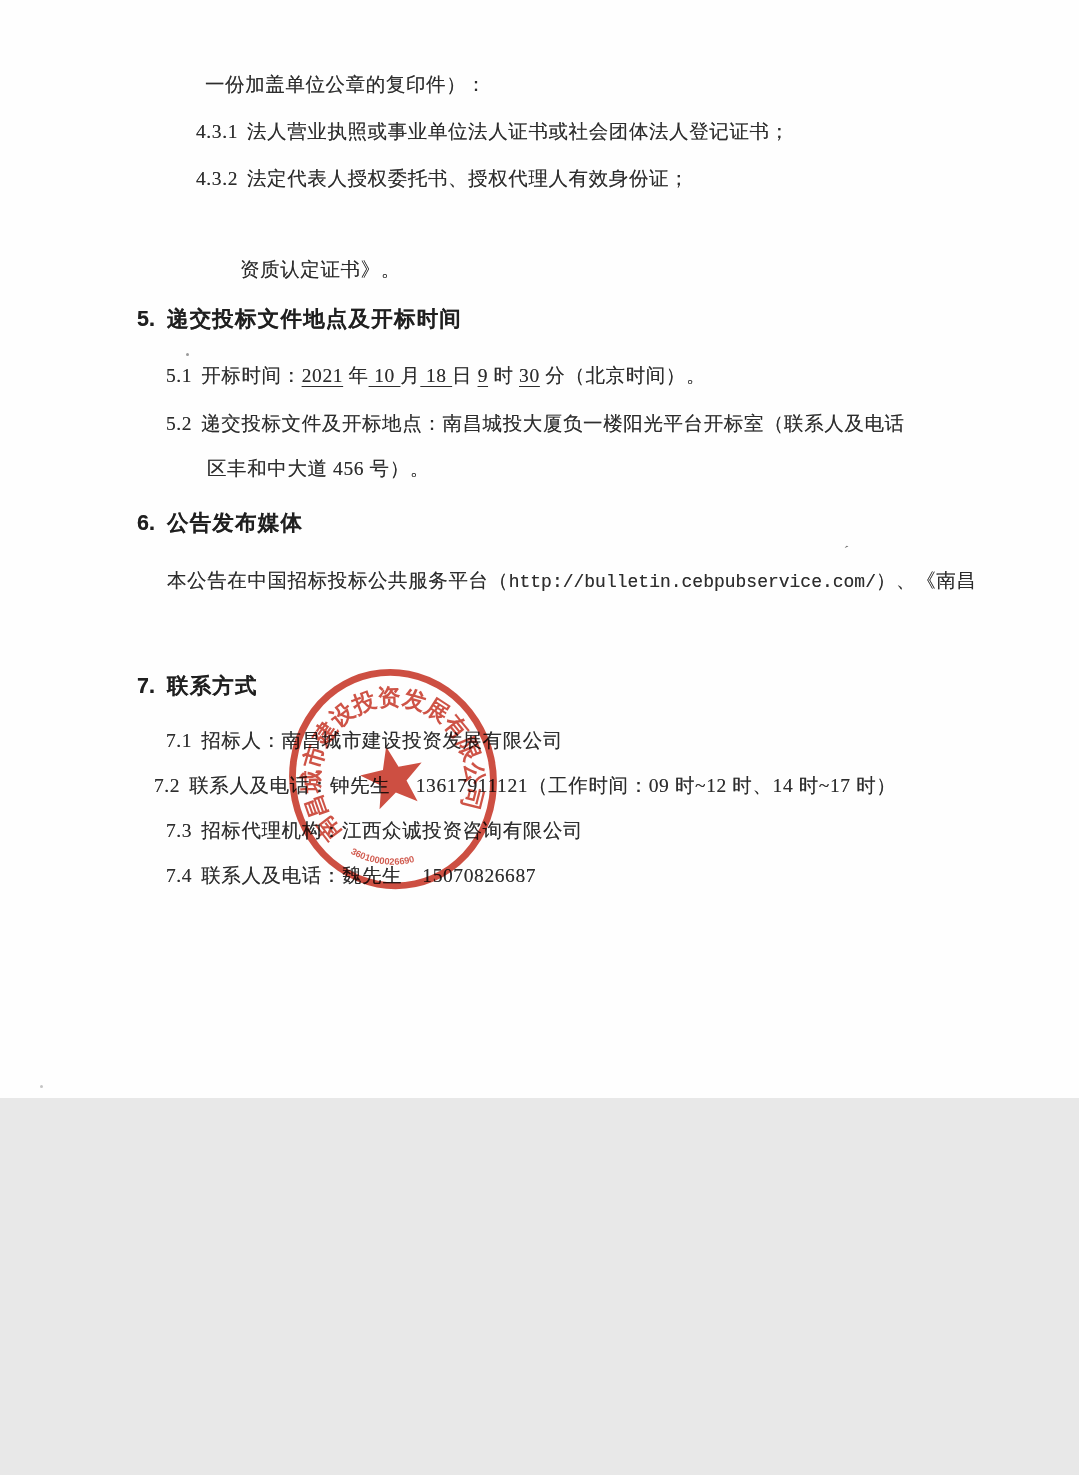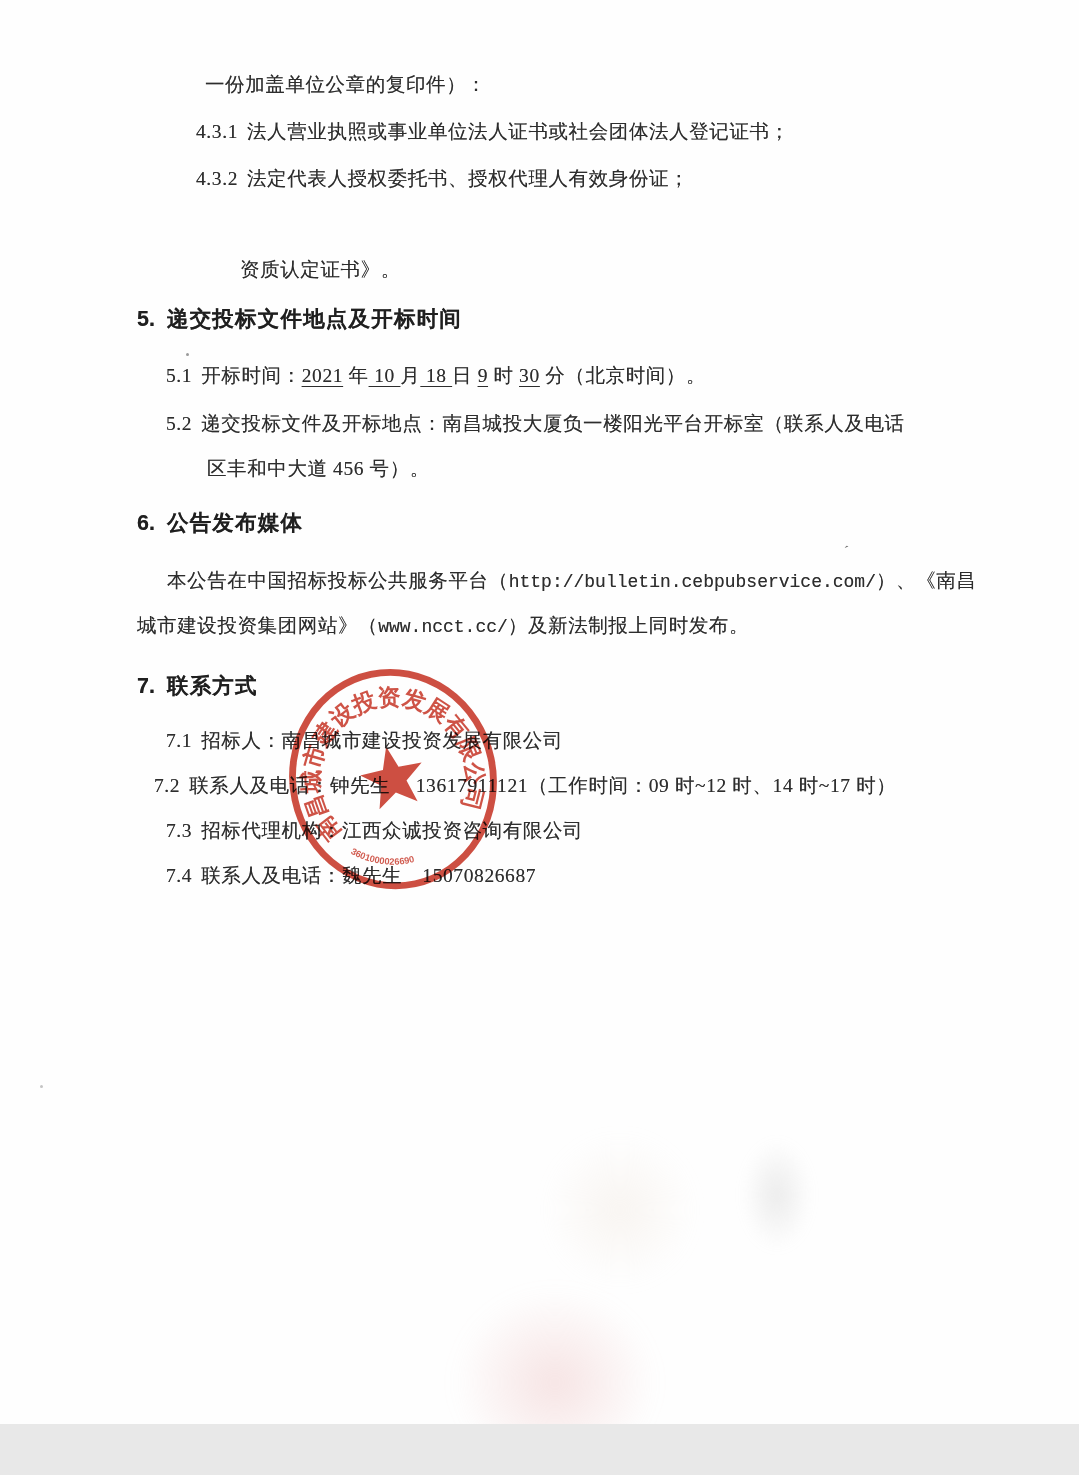--- a/index.html
+++ b/index.html
@@ -1,17 +1,17 @@
 <!DOCTYPE html>
 <html><head>
 <meta charset="utf-8">
 <style>
   html,body{margin:0;padding:0;background:#e8e8e8;}
   .page{
-    position:relative;width:1079px;height:1424px;background:#fefefe;
+    position:relative;width:1079px;height:1098px;background:#fefefe;
     font-family:"Liberation Serif","DejaVu Serif",serif;color:#2d2d2d;overflow:hidden;
   }
   .line{
     position:absolute;white-space:nowrap;font-size:19.5px;letter-spacing:.6px;
     text-shadow:0 0 .5px rgba(45,45,45,.55);
   }
   .cont{  }
   .num{margin-right:9px;}
   .heading{
     font-family:"Liberation Sans","DejaVu Sans",sans-serif;font-weight:bold;
@@ -75,23 +75,20 @@
     <span>区丰和中大道 456 号）。</span>
   </div>
 
   <div class="line heading" style="left:137px;top:508px">
     <span class="num">6.</span><span>公告发布媒体</span>
   </div>
 
   <div class="line" style="left:167px;top:567px">
     <span><span>本公告在中国招标投标公共服务平台（</span><span class="mono">http://bulletin.cebpubservice.com/</span><span>）、《南昌</span></span>
   </div>
-  <div class="line" style="left:137px;top:612px">
-    <span><span>城市建设投资集团网站》（</span><span class="mono">www.ncct.cc/</span><span>）及新法制报上同时发布。</span></span>
-  </div>
 
   <div class="line heading" style="left:137px;top:671px">
     <span class="num">7.</span><span>联系方式</span>
   </div>
 
   <div class="line" style="left:166px;top:727px">
     <span class="num">7.1</span><span>招标人：南昌城市建设投资发展有限公司</span>
   </div>
   <div class="line" style="left:154px;top:772px">
     <span class="num">7.2</span><span>联系人及电话：钟先生　 13617911121（工作时间：09 时~12 时、14 时~17 时）</span>

